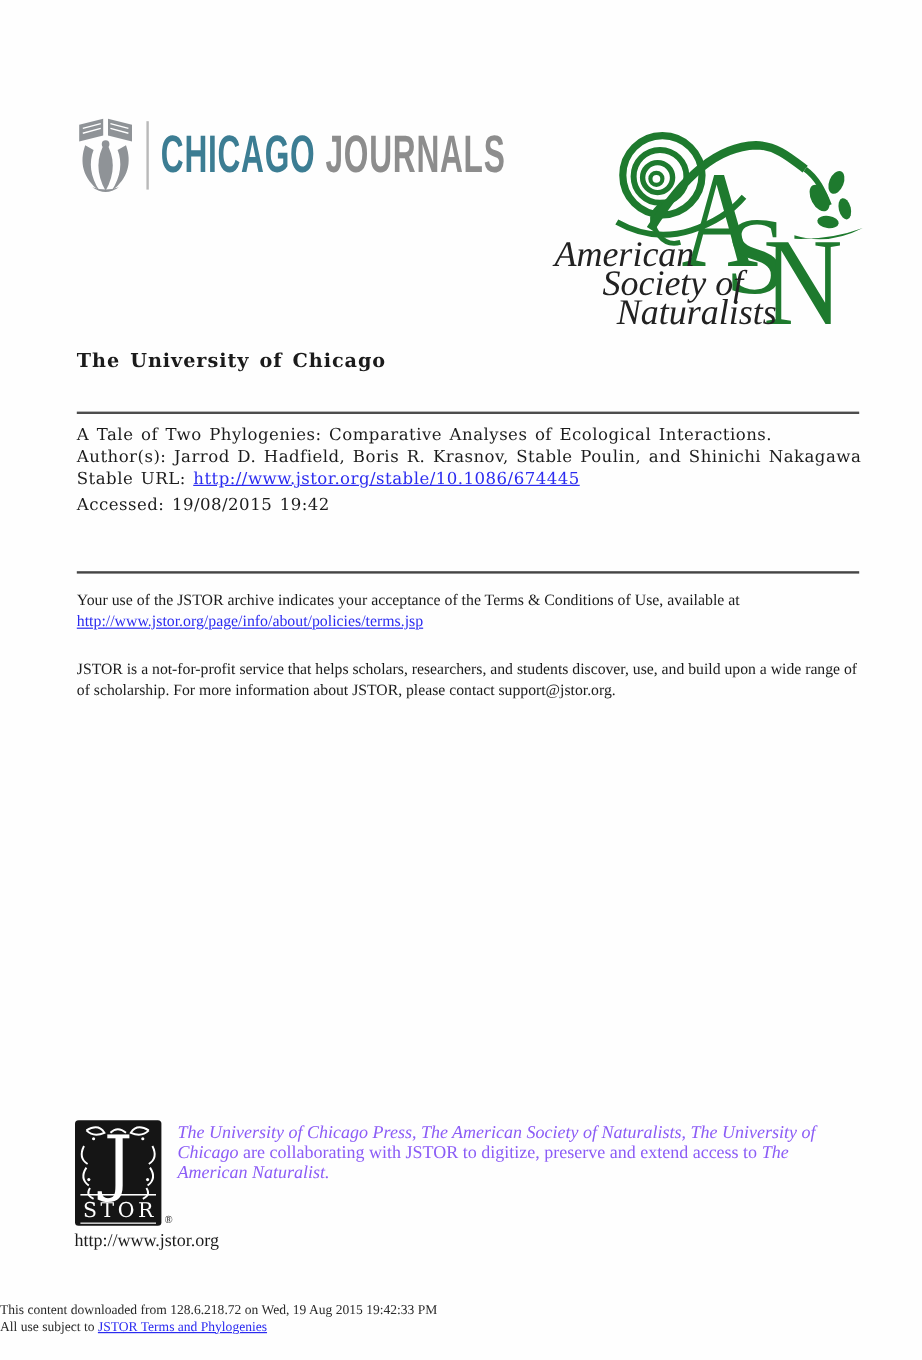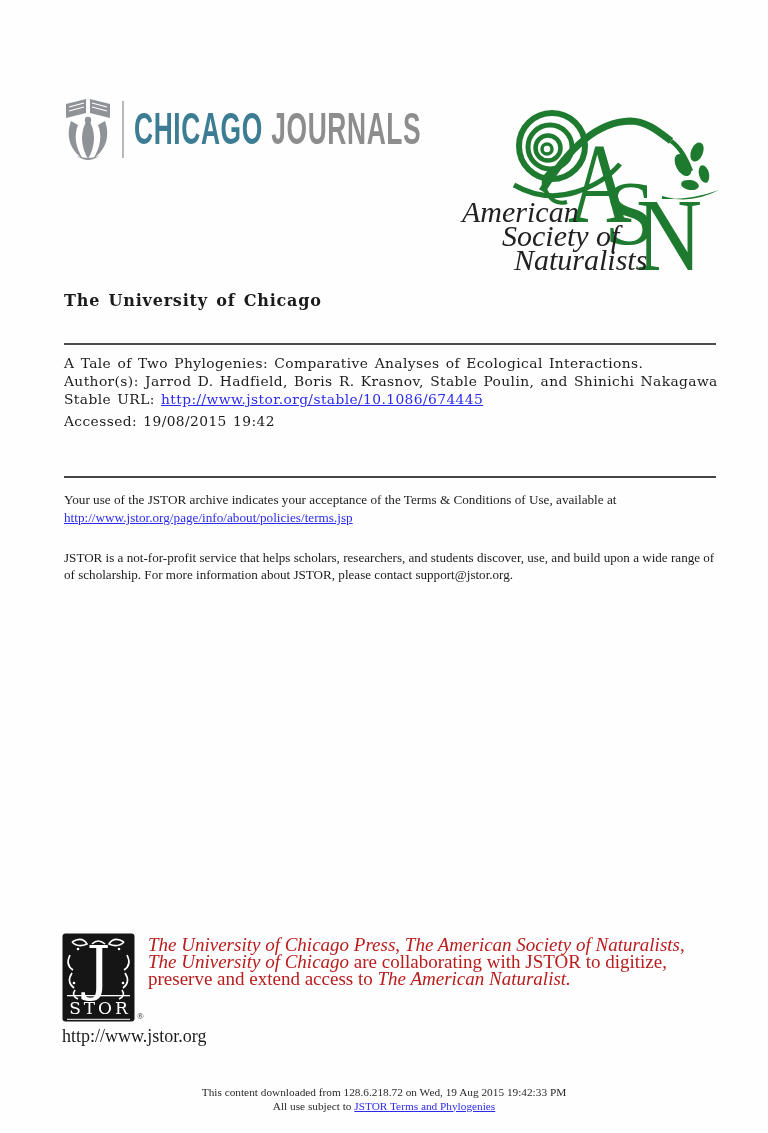--- a/index.html
+++ b/index.html
@@ -28,25 +28,25 @@
   .al.gap1 { margin-top:4px; }
   .al.gap2 { margin-top:3.5px; }
   .it { font-style:italic; }
 
   
   #terms { left:64px; top:491px; font-size:13.2px; line-height:17.6px; }
   #about { left:64px; top:549px; font-size:13.1px; line-height:17.4px; }
   #about div { white-space:nowrap; }
 
   
-  #collab { left:148px; top:936px; width:556px; font-size:19px; line-height:17.2px; color:#b91c1c; }
+  #collab { left:148px; top:936px; width:556px; font-size:15px; line-height:17.2px; color:#8b5cf6; }
   #jstor-reg { left:137px; top:1011px; font-size:9px; }
-  #jstor-url { left:62px; top:1026px; font-size:18px; }
+  #jstor-url { left:62px; top:1026px; font-size:15px; }
 
-  #footer { left:0; top:1086px; width:768px; text-align:center; font-size:11.3px; line-height:13.5px; color:#2a2a2a; }
+  #footer { left:0; top:1086px; width:768px; font-size:11.3px; line-height:13.5px; color:#2a2a2a; }
 </style>
 </head>
 <body>
 
 <svg class="abs" style="left:63px;top:97px" width="50" height="66" viewBox="0 0 50 66">
   <g fill="#8f9397">
     <path d="M3 7 L23 2 L23 16 L3 21 Z"></path>
     <path d="M27 2 L47 7 L47 21 L27 16 Z"></path>
   </g>
   <path d="M6 10 L21 6 M6 14 L21 10 M29 6 L44 10 M29 10 L44 14" stroke="#fff" stroke-width="1.2" fill="none"></path>

